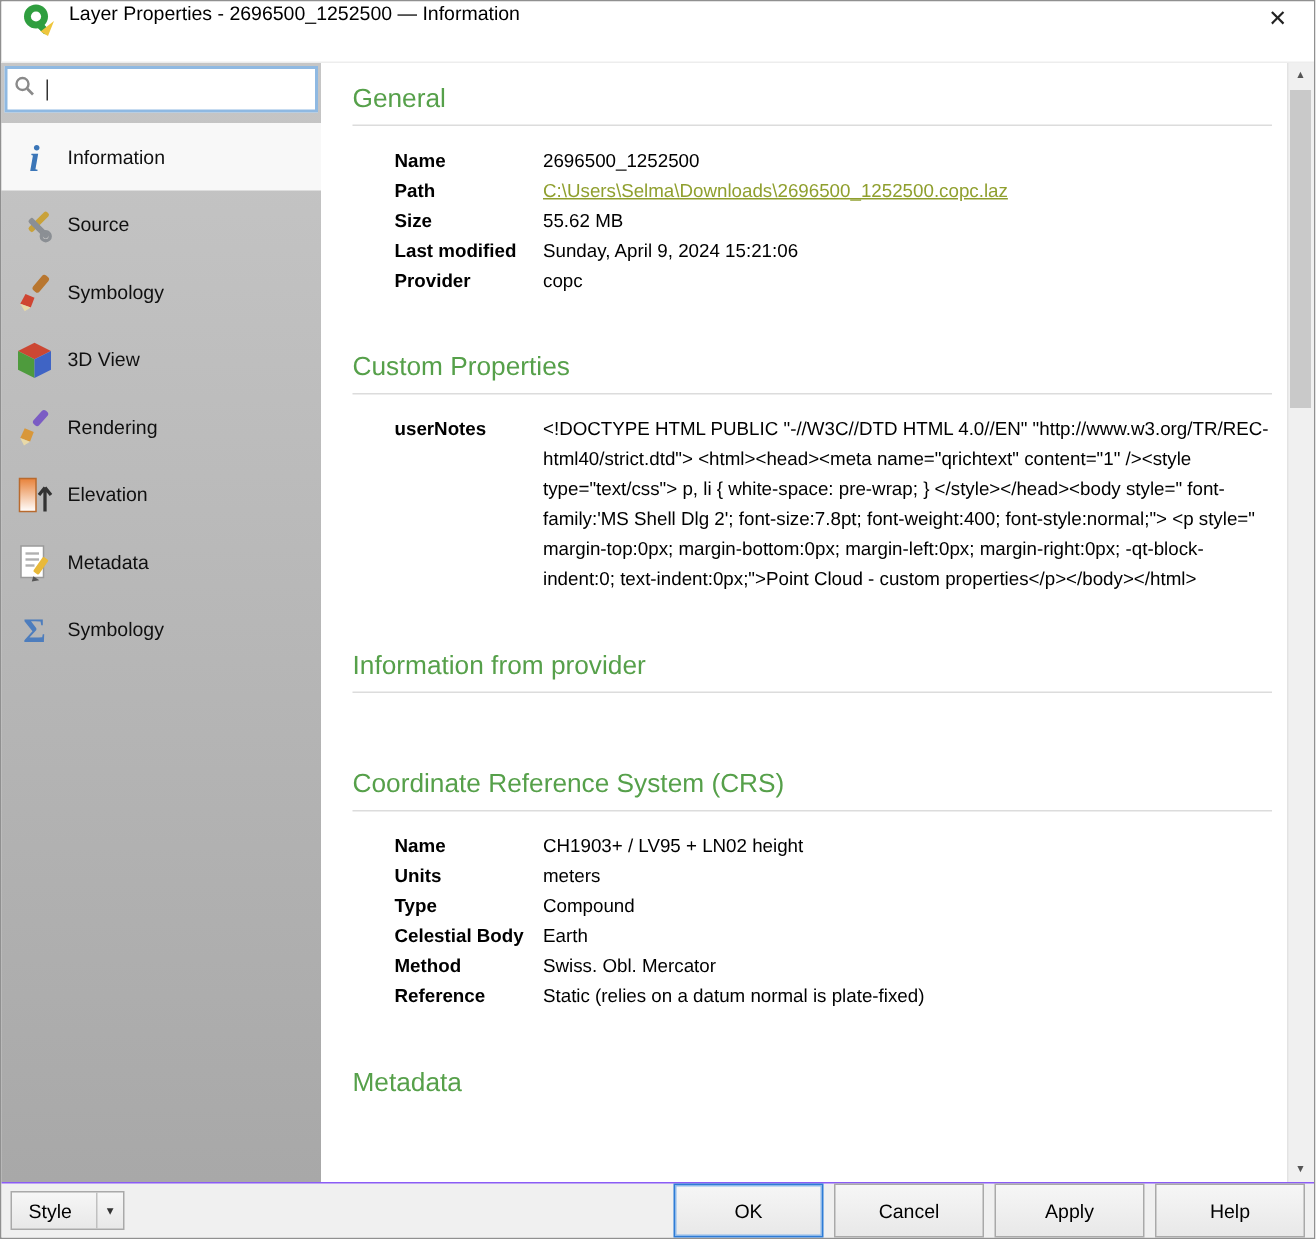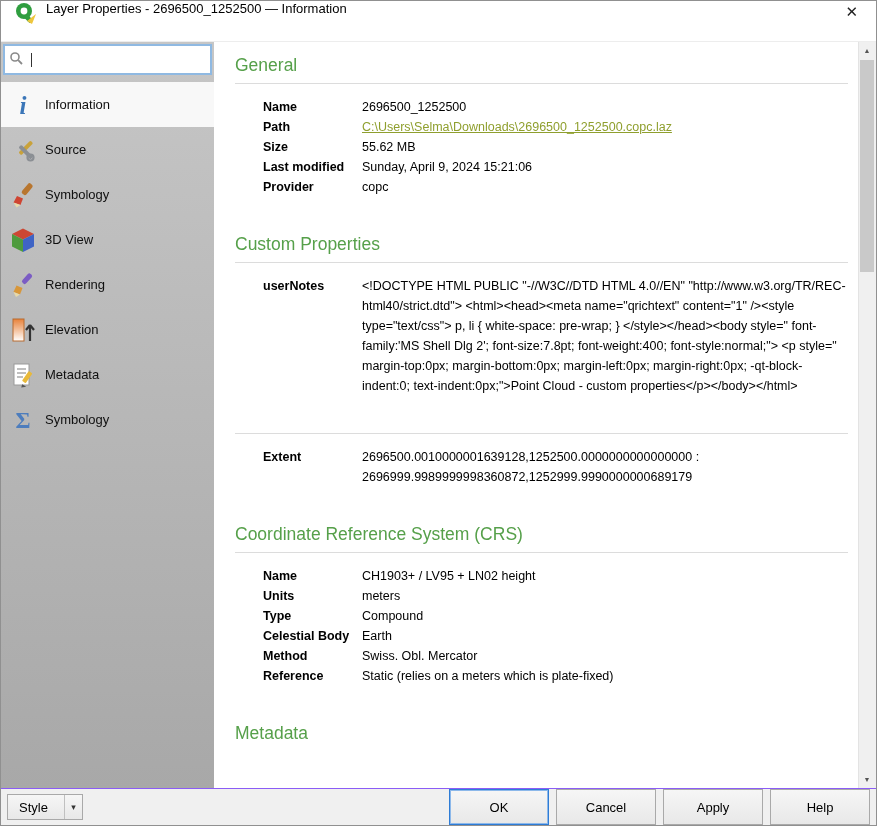--- a/index.html
+++ b/index.html
@@ -225,27 +225,24 @@
           <tbody>
             <tr>
               <td class="lbl">userNotes</td>
               <td class="val">&lt;!DOCTYPE HTML PUBLIC "-//W3C//DTD HTML 4.0//EN" "http://www.w3.org/TR/REC-html40/strict.dtd"&gt; &lt;html&gt;&lt;head&gt;&lt;meta name="qrichtext" content="1" /&gt;&lt;style type="text/css"&gt; p, li { white-space: pre-wrap; } &lt;/style&gt;&lt;/head&gt;&lt;body style=" font-family:'MS Shell Dlg 2'; font-size:7.8pt; font-weight:400; font-style:normal;"&gt; &lt;p style=" margin-top:0px; margin-bottom:0px; margin-left:0px; margin-right:0px; -qt-block-indent:0; text-indent:0px;"&gt;Point Cloud - custom properties&lt;/p&gt;&lt;/body&gt;&lt;/html&gt;</td>
             </tr>
           </tbody>
         </table>
       </div>
 
       <div class="sec">
+        <h2 class="sec-title">Information from provider</h2>
         <div class="rule"></div>
         <table class="props">
           <tbody>
-            <tr>
-              <td class="lbl">Extent</td>
-              <td class="val">2696500.0010000001639128,1252500.0000000000000000 : 2696999.9989999998360872,1252999.9990000000689179</td>
-            </tr>
           </tbody>
         </table>
       </div>
 
       <div class="sec">
         <h2 class="sec-title">Coordinate Reference System (CRS)</h2>
         <div class="rule"></div>
         <table class="props">
           <tbody>
             <tr>
@@ -263,21 +260,21 @@
             <tr>
               <td class="lbl">Celestial Body</td>
               <td class="val">Earth</td>
             </tr>
             <tr>
               <td class="lbl">Method</td>
               <td class="val">Swiss. Obl. Mercator</td>
             </tr>
             <tr>
               <td class="lbl">Reference</td>
-              <td class="val">Static (relies on a meters which is plate-fixed)</td>
+              <td class="val">Static (relies on a datum normal is plate-fixed)</td>
             </tr>
           </tbody>
         </table>
       </div>
 
       <div class="sec">
         <h2 class="sec-title">Metadata</h2>
 
       </div>
 

